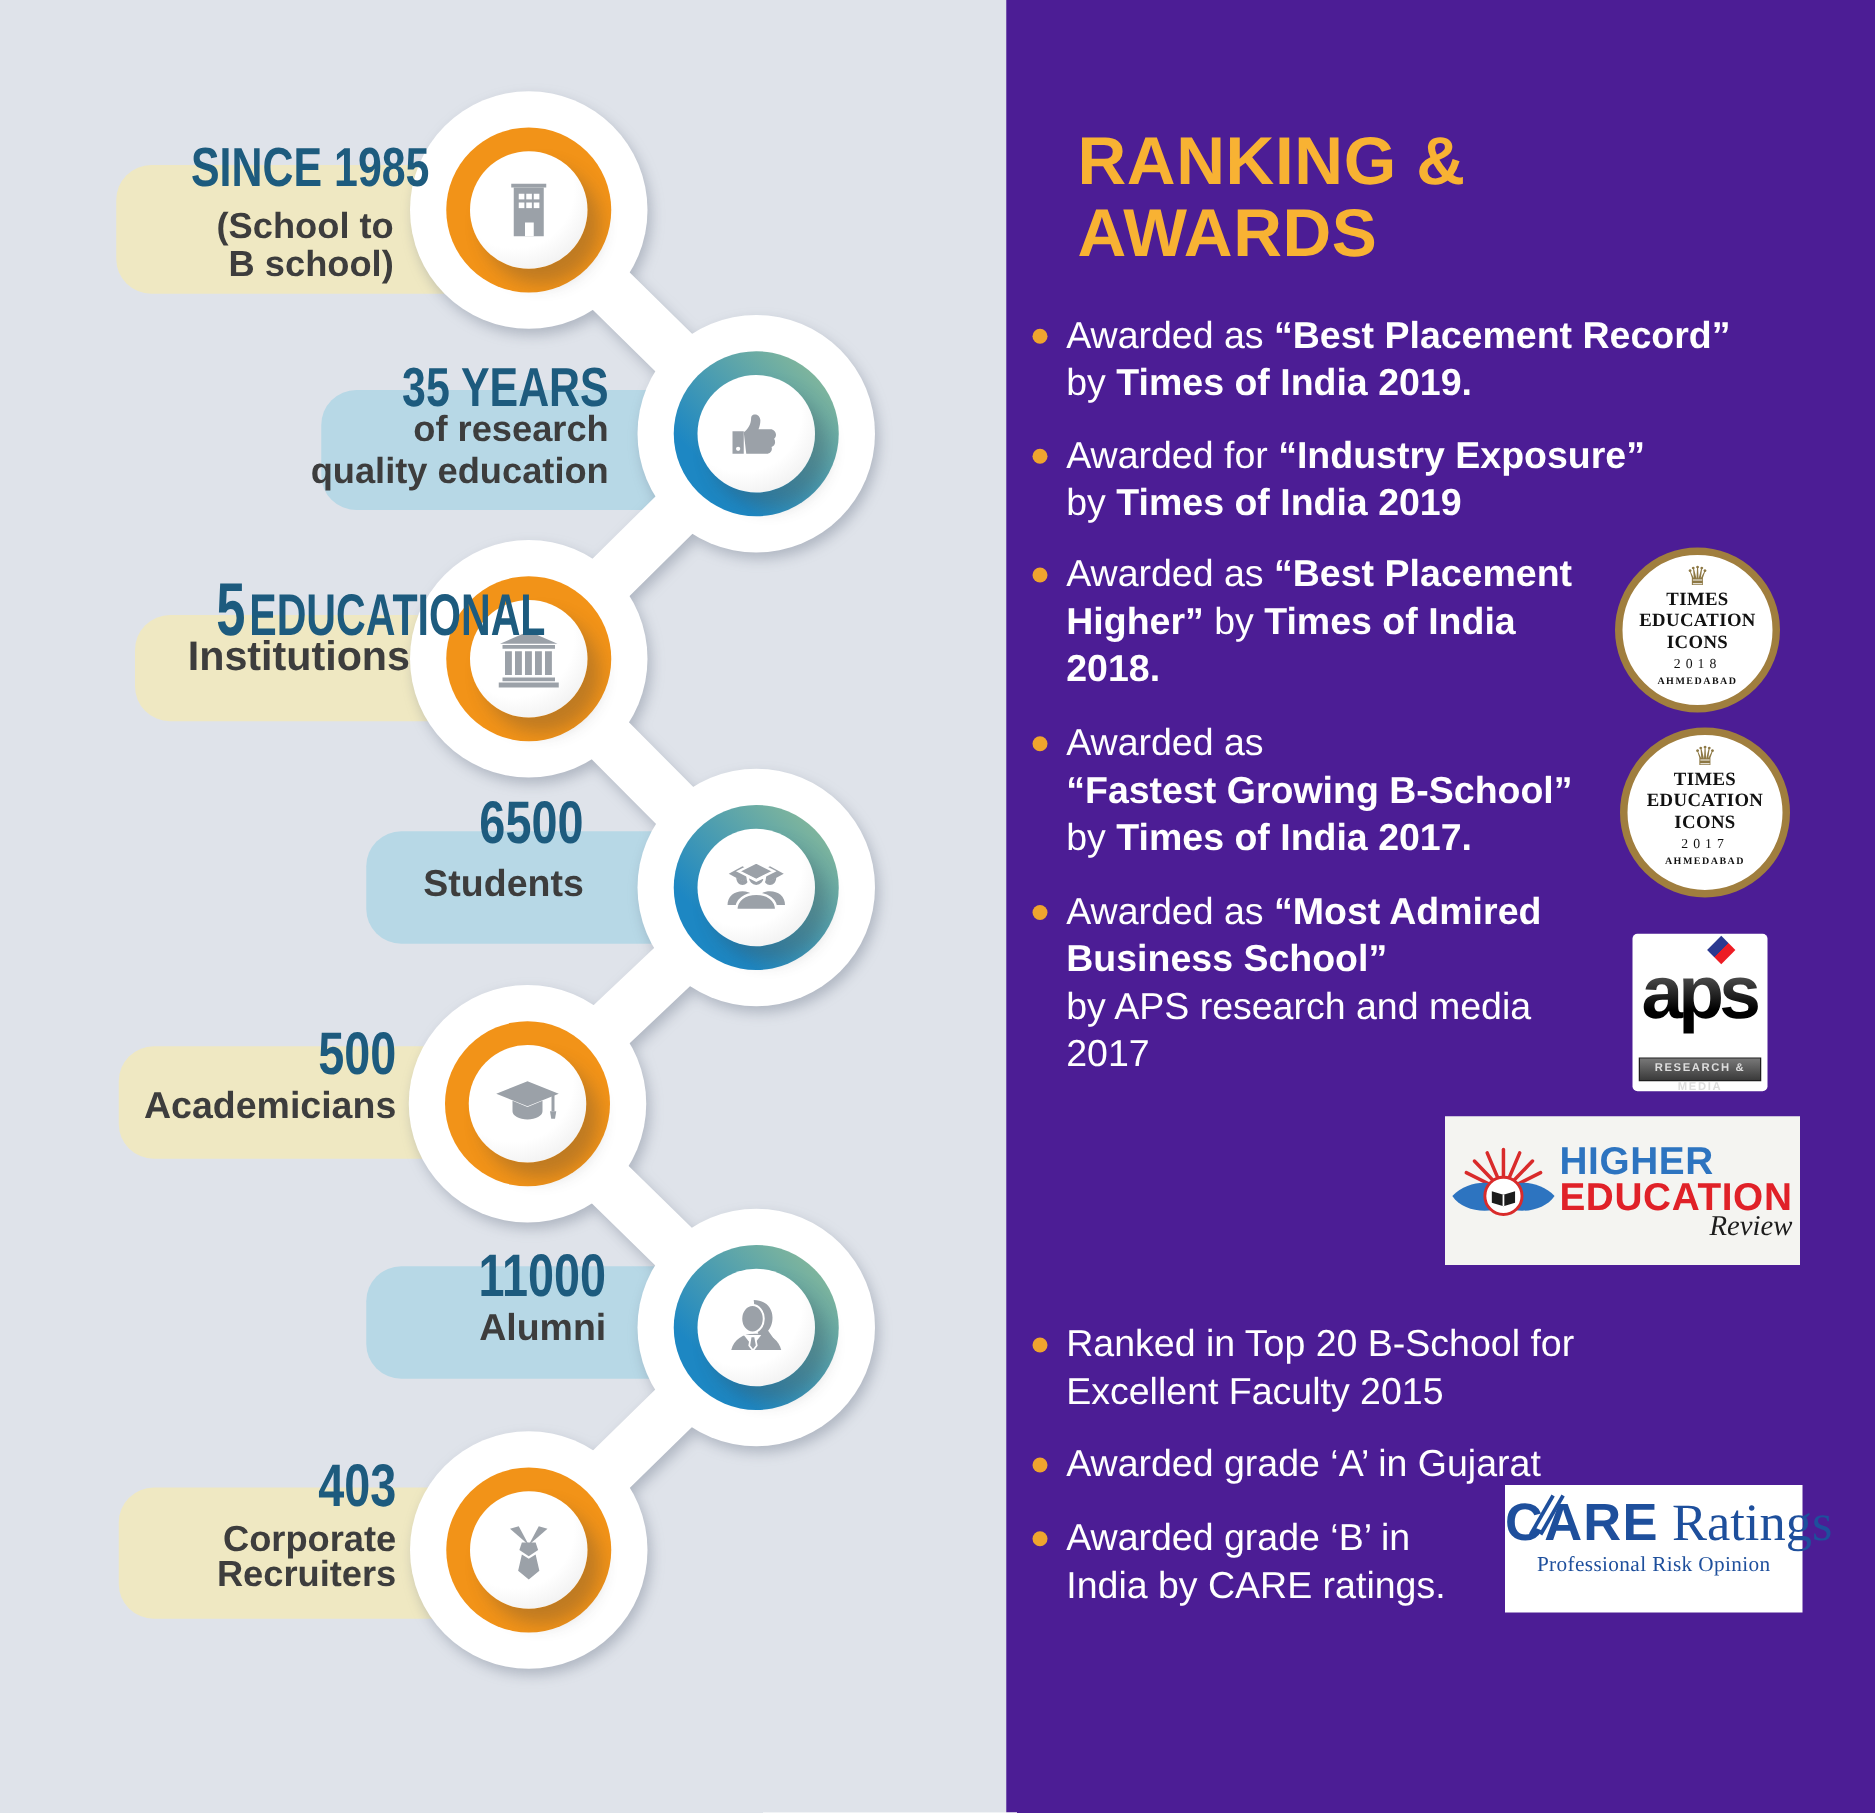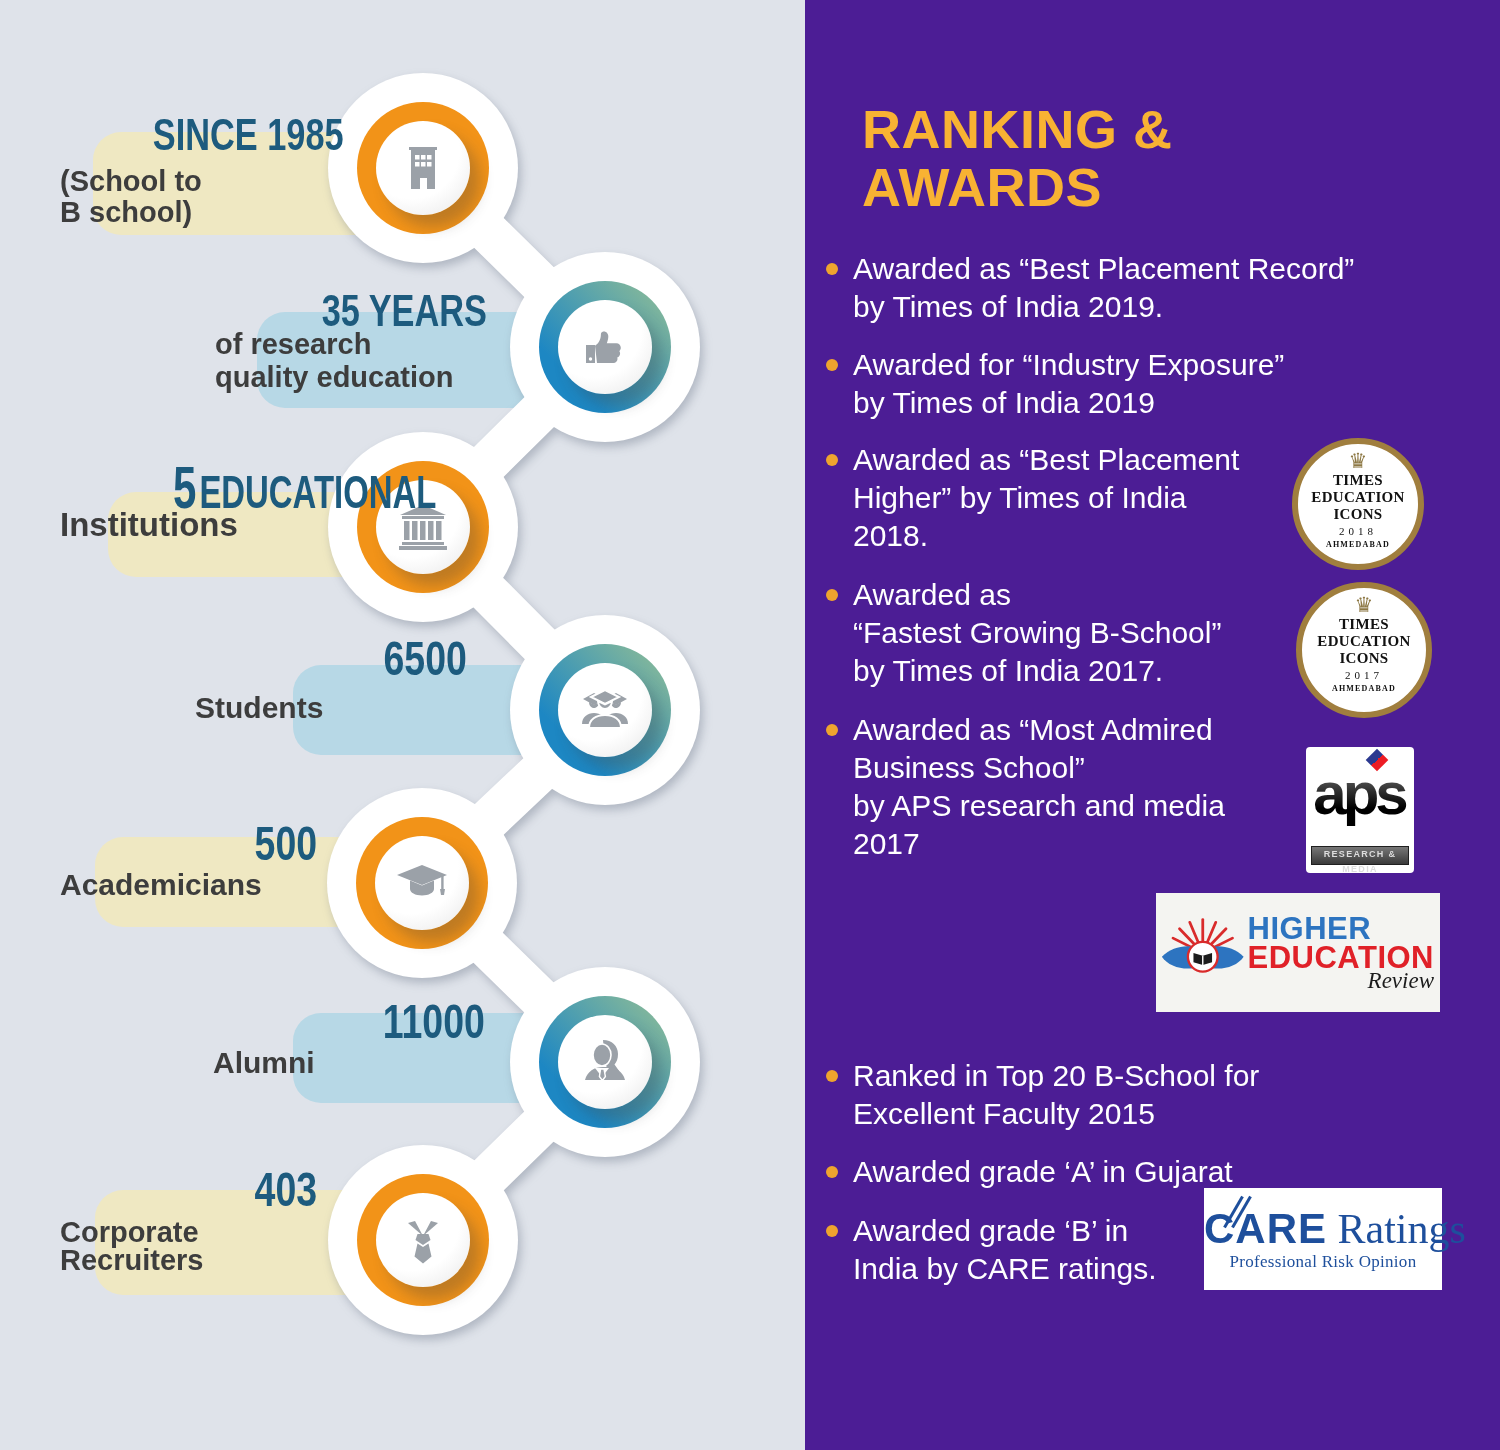--- a/index.html
+++ b/index.html
@@ -8,37 +8,37 @@
   
   .left-panel{position:absolute;left:0;top:0;width:805px;height:1450px;background:#dfe3ea;}
   .pill{position:absolute;border-radius:28px;}
   .pill.cream{background:#efe8c2;}
   .pill.blue{background:#b7d8e6;}
   .num{position:absolute;text-align:right;color:#1d5b7e;font-weight:700;white-space:nowrap;}
   .cond{display:inline-block;transform:scaleX(0.78);transform-origin:100% 50%;white-space:nowrap;}
   .cond3{display:inline-block;transform:scaleX(0.70);transform-origin:100% 50%;white-space:nowrap;}
   .n-big{font-size:60px;}
   .n-sub{font-size:47px;}
-  .lbl{position:absolute;text-align:left;color:#3d3d3d;font-weight:700;}
+  .lbl{position:absolute;text-align:right;color:#3d3d3d;font-weight:700;}
   .chain{position:absolute;left:0;top:0;filter:drop-shadow(3px 5px 5px rgba(90,100,120,.35));}
   .ring{position:absolute;width:132px;height:132px;border-radius:50%;}
   .ring.orange{background:#f29318;}
   .ring.bluegrad{background:linear-gradient(45deg,#1d87c3 25%,#85b89a 90%);}
   .ring-inner{position:absolute;left:19px;top:19px;width:94px;height:94px;border-radius:50%;
       background:radial-gradient(circle at 38% 32%,#ffffff 55%,#f1f1f1 80%,#e9e9e9);
       box-shadow:10px 12px 14px rgba(60,60,60,.28);
       display:flex;align-items:center;justify-content:center;}
   .micon{width:56px;height:56px;}
   
   .right-panel{position:absolute;left:805px;top:0;width:695px;height:1450px;background:#4c1d95;}
   .r-title{position:absolute;left:57px;top:100px;color:#f8b233;font-weight:800;
            font-size:54px;line-height:58px;letter-spacing:.5px;}
   .award{position:absolute;left:48px;}
   .aw-line{white-space:nowrap;font-size:30px;line-height:38px;color:#fff;font-weight:400;}
-  .aw-line b{font-weight:400;}
+  .aw-line b{font-weight:700;}
   .dot{position:absolute;left:-27px;top:13px;width:12px;height:12px;border-radius:50%;background:#efa42e;}
   
   .tei{position:absolute;border-radius:50%;background:#fff;border:6px solid #a07e3e;
        box-sizing:border-box;text-align:center;color:#111;
        font-family:"Liberation Serif",serif;}
   .tei-crown{display:block;font-size:21px;line-height:22px;color:#8d7844;margin-top:6px;}
   .tei-word{display:block;font-weight:700;font-size:15px;line-height:17px;letter-spacing:.3px;}
   .tei-year{display:block;font-size:11px;line-height:13px;letter-spacing:4px;margin-top:2px;}
   .tei-city{display:block;font-size:8px;line-height:10px;font-weight:700;letter-spacing:1.2px;margin-top:2px;}
   
@@ -54,21 +54,21 @@
   
   .herbox{position:absolute;left:351px;top:893px;width:284px;height:119px;background:#f4f4f1;
        display:flex;align-items:center;padding:0 6px 0 4px;box-sizing:border-box;}
   .her-text{margin-left:2px;}
   .her1{color:#2d74c0;font-size:31px;line-height:29px;font-weight:800;letter-spacing:.5px;}
   .her2{color:#e02128;font-size:31px;line-height:30px;font-weight:800;letter-spacing:.5px;}
   .her3{font-family:"Liberation Serif",serif;font-style:italic;font-size:23px;line-height:22px;
         color:#1c1c1c;text-align:right;margin-top:-3px;}
   
   .carebox{position:absolute;left:399px;top:1188px;width:238px;height:102px;background:#fff;
-       text-align:center;color:#1e4f9c;box-sizing:border-box;padding-top:19px;}
+       text-align:center;color:#1e4f9c;box-sizing:border-box;padding-top:8px;}
   .care1{font-size:42px;line-height:44px;white-space:nowrap;}
   .care-name{font-weight:800;letter-spacing:1px;}
   .care-rat{font-family:"Liberation Serif",serif;font-weight:400;}
   .care-slash{position:absolute;width:3px;height:36px;background:#1e4f9c;top:6px;transform:rotate(30deg);}
   .care2{font-family:"Liberation Serif",serif;font-size:17px;line-height:20px;letter-spacing:.3px;margin-top:1px;}
 </style>
 </head>
 <body>
 
 <div id="root">

